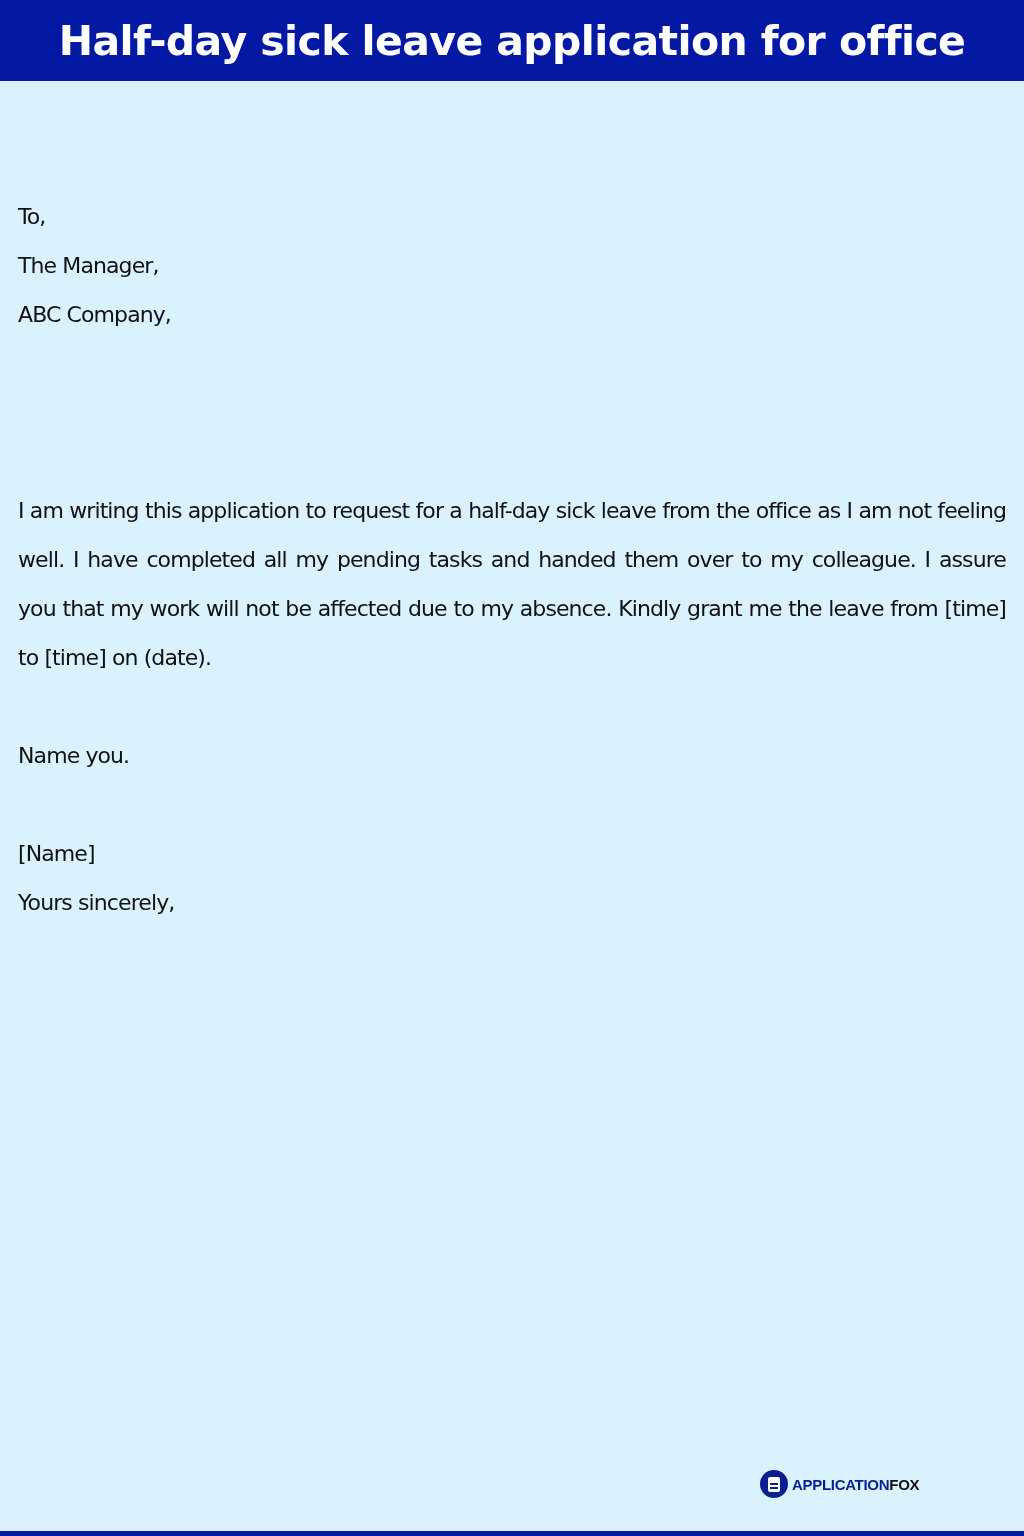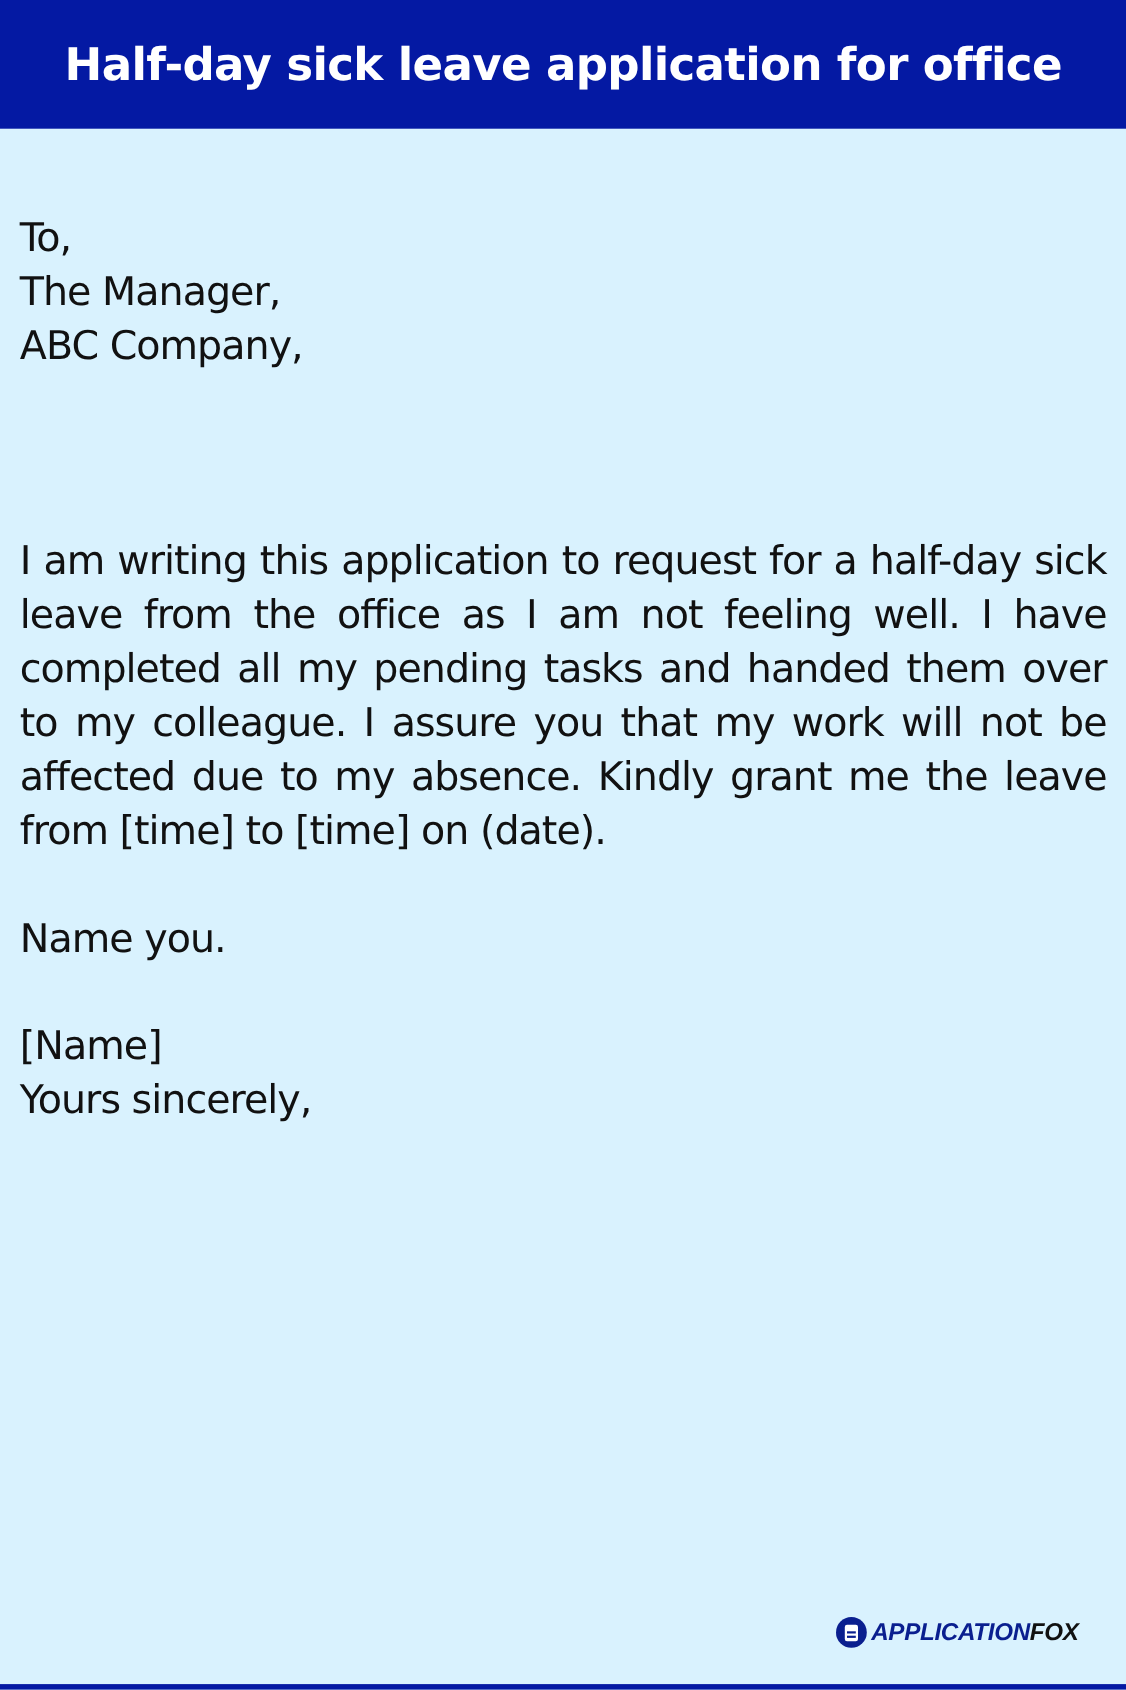--- a/index.html
+++ b/index.html
@@ -9,42 +9,42 @@
       background: #d9f2fe;
       position: relative;
       overflow: hidden;
       font-family: "Liberation Sans", sans-serif;
       color: #111111;
     }
     .header {
       position: absolute;
       left: 0; top: 0;
       width: 1024px;
-      height: 117px;
+      height: 81px;
       background: #0419a3;
       display: flex;
       align-items: center;
       justify-content: center;
     }
     .header h1 {
       margin: 0;
       color: #ffffff;
       font-family: "DejaVu Sans", sans-serif;
       font-weight: bold;
       font-size: 41px;
       letter-spacing: -0.6px;
       white-space: nowrap;
     }
     .content {
       position: absolute;
       left: 18px;
       top: 192px;
       width: 988px;
       font-family: "DejaVu Sans", sans-serif;
-      font-size: 36px;
+      font-size: 22px;
       line-height: 49px;
       letter-spacing: -0.9px;
     }
     .line { display: block; white-space: nowrap; }
     .gap { height: 49px; }
     .para {
       text-align: justify;
       text-align-last: left;
       white-space: normal;
       margin: 0;
@@ -73,22 +73,21 @@
       content: "";
       position: absolute;
       left: 2px; width: 8px; height: 2px;
       background: #0a1f8f;
     }
     .brand-icon .doc::before { top: 6px; }
     .brand-icon .doc::after { top: 10px; }
     .brand-text {
       font-family: "Liberation Sans", sans-serif;
       font-weight: bold;
-      font-style: italic;
-      font-size: 22px;
+      font-size: 15px;
       letter-spacing: -0.3px;
     }
     .brand-a { color: #0a1f8f; }
     .brand-b { color: #111111; }
     .footer-bar {
       position: absolute;
       left: 0; bottom: 0;
       width: 1024px; height: 5px;
       background: #0419a3;
     }

